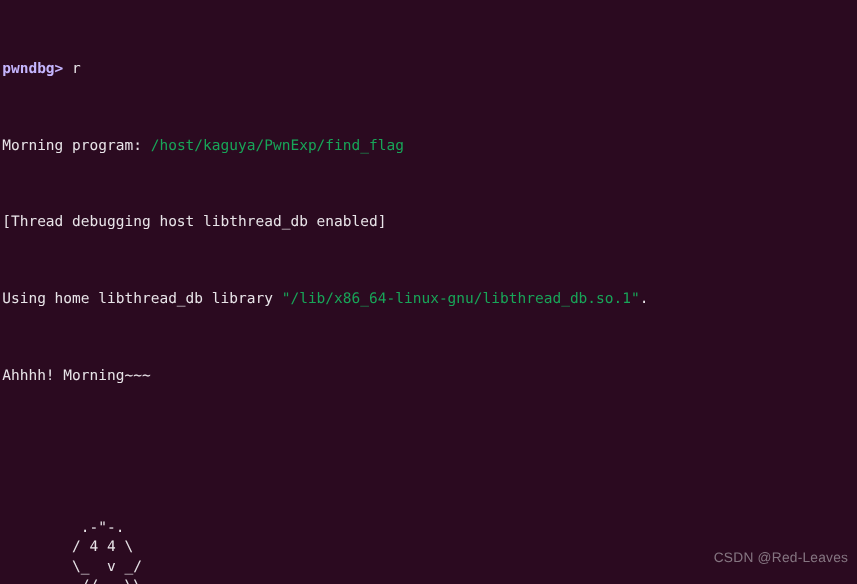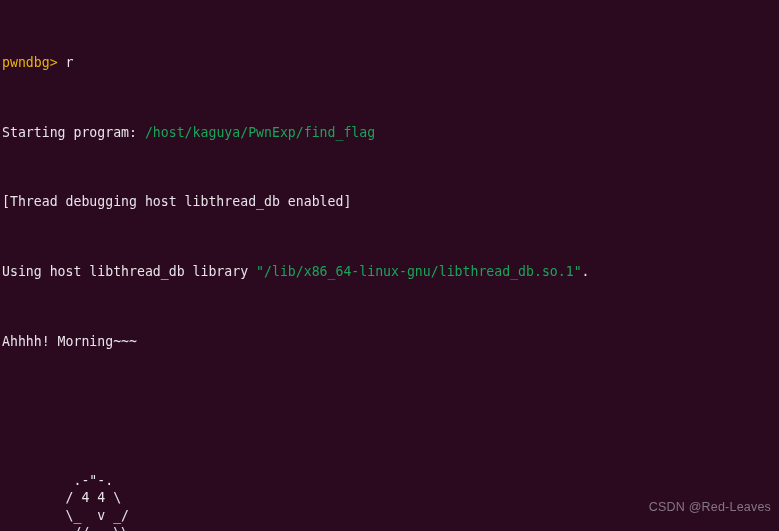--- a/index.html
+++ b/index.html
@@ -30,21 +30,21 @@
   }
   .line {
     height: 17.4px;
     white-space: pre;
   }
   .art {
     white-space: pre;
     line-height: 17.4px;
     color: #e8e4e8;
   }
-  .c-prompt  { color: #eab308; font-weight: normal; }
+  .c-prompt  { color: #c4b5fd; font-weight: bold; }
   .c-white   { color: #e8e4e8; }
   .c-green   { color: #18a558; }
   .watermark {
     position: absolute;
     right: 8px;
     top: 499px;
     color: #8d7f8a;
     font-family: Liberation Sans, sans-serif;
     font-size: 12.5px;
     letter-spacing: 0.2px;
@@ -53,25 +53,25 @@
   .spacer { height: 17.4px; }
 </style>
 </head>
 <body>
 
 <div id="terminal">
   <div class="screen">
 
     <div class="line"><span class="c-prompt">pwndbg&gt;</span><span class="c-white"> r</span></div>
 
-    <div class="line"><span class="c-white">Starting program: </span><span class="c-green">/host/kaguya/PwnExp/find_flag</span></div>
+    <div class="line"><span class="c-white">Morning program: </span><span class="c-green">/host/kaguya/PwnExp/find_flag</span></div>
 
     <div class="line"><span class="c-white">[Thread debugging host libthread_db enabled]</span></div>
 
-    <div class="line"><span class="c-white">Using host libthread_db library </span><span class="c-green">"/lib/x86_64-linux-gnu/libthread_db.so.1"</span><span class="c-white">.</span></div>
+    <div class="line"><span class="c-white">Using home libthread_db library </span><span class="c-green">"/lib/x86_64-linux-gnu/libthread_db.so.1"</span><span class="c-white">.</span></div>
 
     <div class="line"><span class="c-white">Ahhhh! Morning~~~</span></div>
 
     <div class="spacer"></div>
 
     <div class="art">         .-"-.
         / 4 4 \
         \_  v _/
          //   \\
         ((     ))

